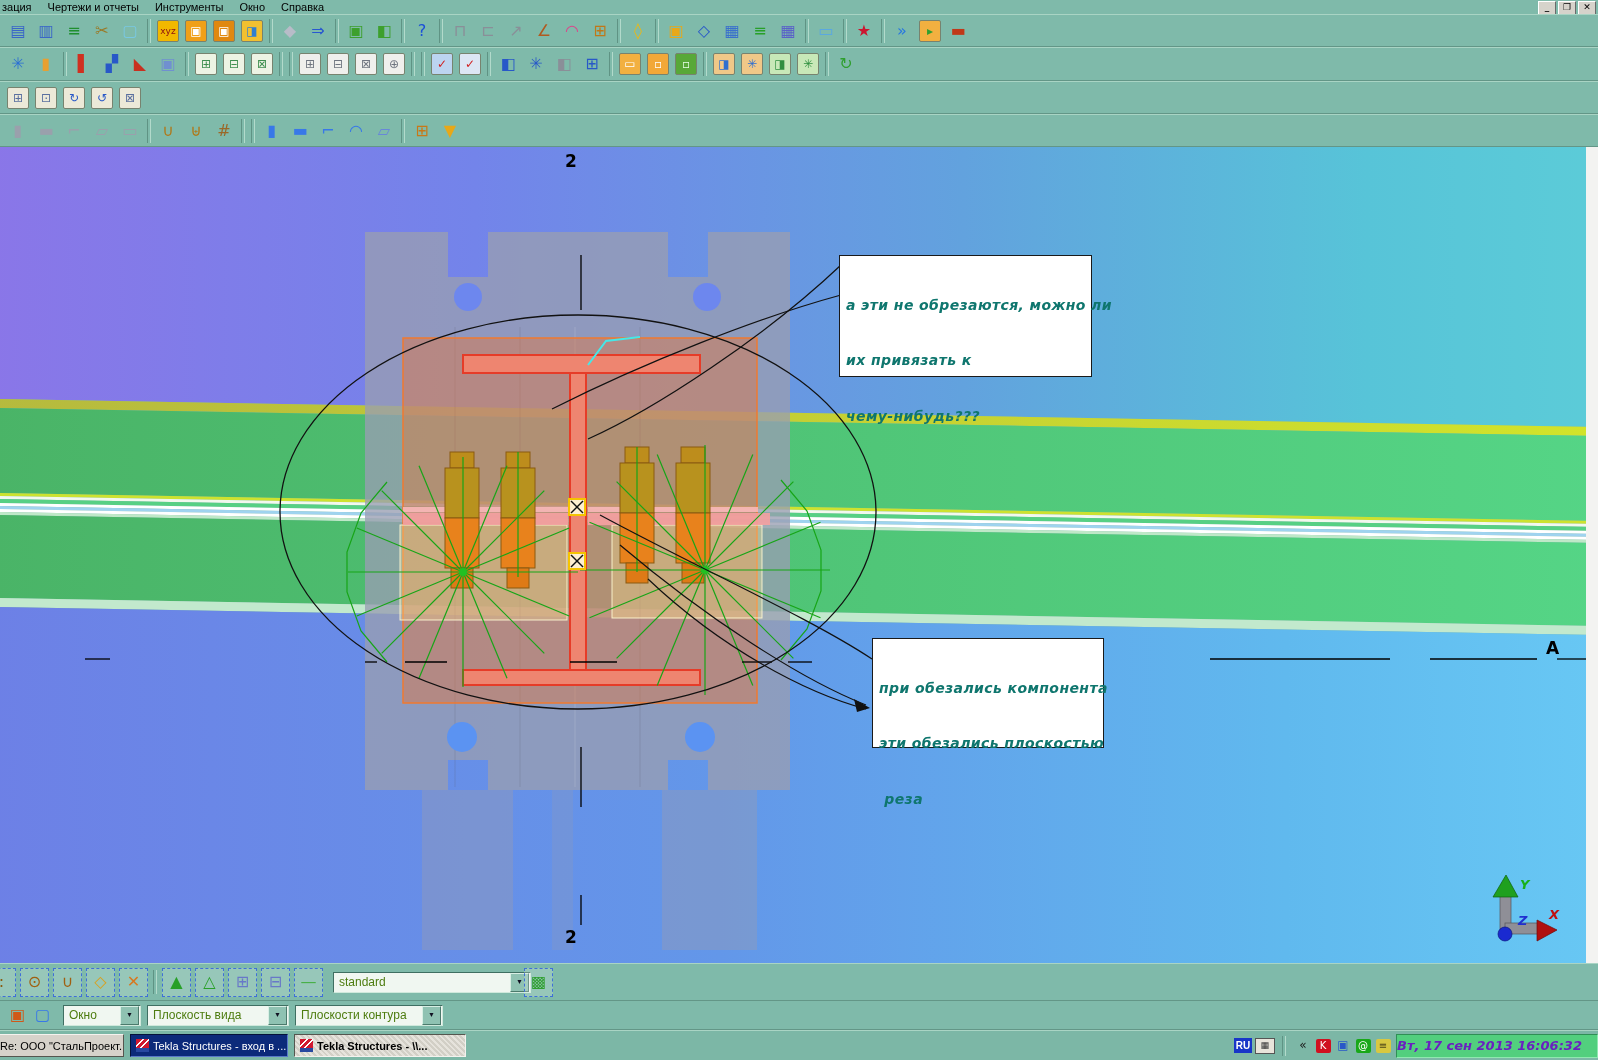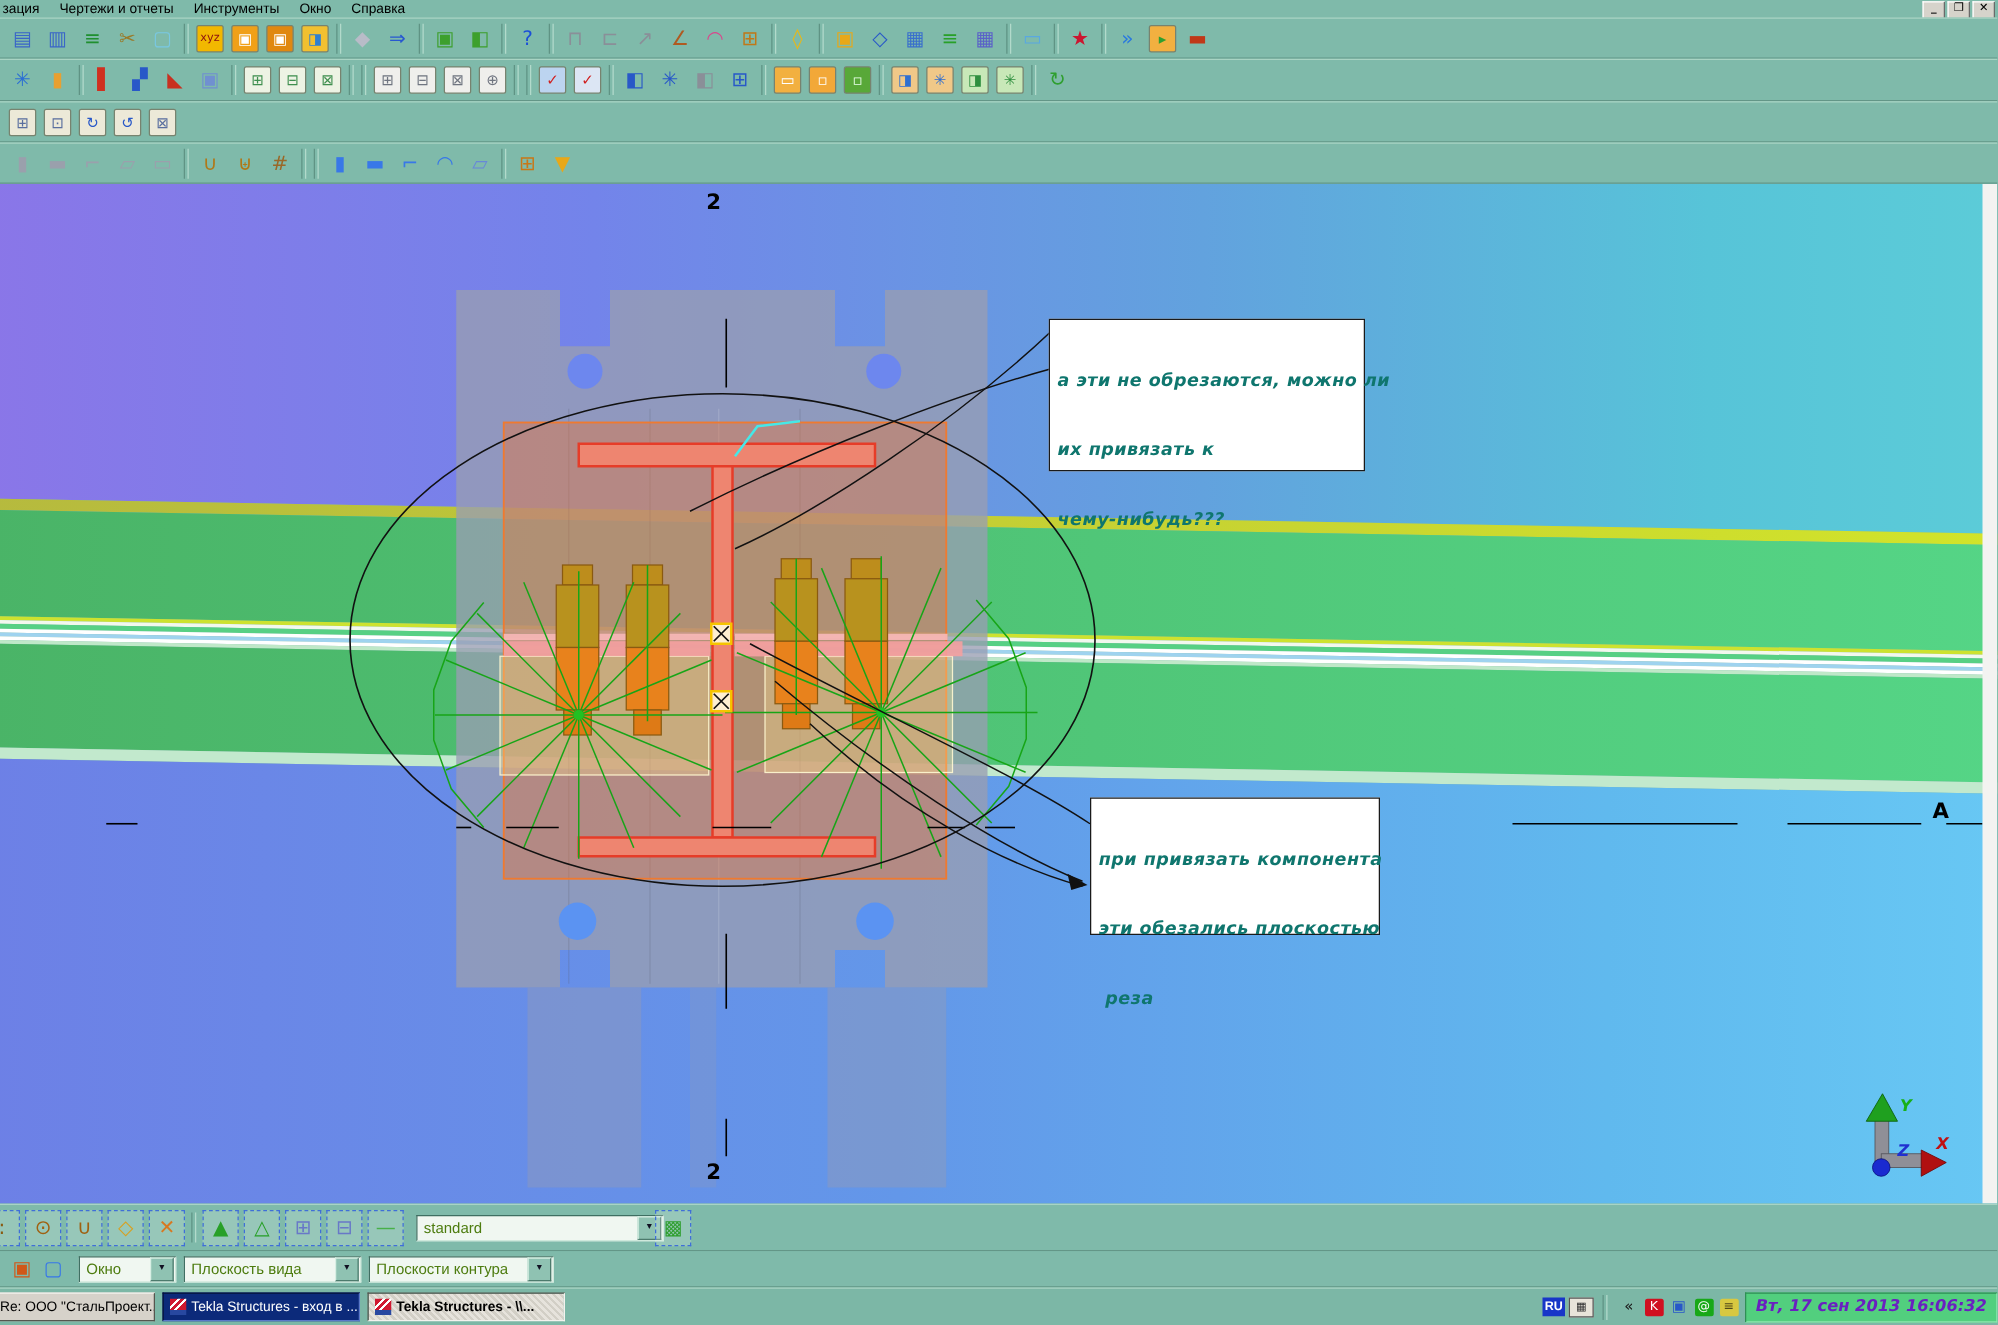--- a/index.html
+++ b/index.html
@@ -57,34 +57,34 @@
   #comboContour{width:148px;margin-left:6px}
 
   
   .taskbar{position:absolute;left:0;top:1030px;width:100%;height:30px;background:#7cb7a6;border-top:1px solid #a9d4c4;
            display:flex;align-items:center;box-sizing:border-box}
   .tbtn{height:23px;box-sizing:border-box;font-size:11px;display:flex;align-items:center;gap:4px;
         padding:0 5px;white-space:nowrap;overflow:hidden;flex:none;cursor:default}
   .tbtn.normal{background:#d6d2ca;border:1px solid;border-color:#f4f2ee #55564f #55564f #f4f2ee;color:#000;width:130px;margin-left:-6px}
   .tbtn.active{background:#0c2a7a;border:1px solid;border-color:#05123a #5a78c8 #5a78c8 #05123a;color:#fff;width:158px;margin-left:6px}
   .tbtn.pressed{background:repeating-linear-gradient(45deg,#e6e3dc 0 2px,#d2cfc6 2px 4px);
-        border:1px solid;border-color:#55564f #f4f2ee #f4f2ee #55564f;color:#000;font-weight:bold;width:158px;margin-left:6px}
+        border:1px solid;border-color:#55564f #f4f2ee #f4f2ee #55564f;color:#000;font-weight:bold;width:172px;margin-left:6px}
   .ticon{width:13px;height:13px;flex:none;
      background:linear-gradient(135deg,#d01830 0 30%,#fff 30% 40%,#d01830 40% 55%,#fff 55% 65%,#d01830 65% 100%) 0 0/13px 9px no-repeat,
                 linear-gradient(#2848a0,#2848a0) 0 9px/13px 4px no-repeat}
   .tray{margin-left:auto;display:flex;align-items:center;gap:3px}
   .tray .tbi{width:18px;height:17px;margin:0 1px;border:none;background:none}
   .tray .tbi .g{font-size:12px;line-height:15px;min-width:15px}
   .tray .g.plate{width:15px;height:14px;line-height:14px;font-size:10px;border:none}
   .tray .tbsep{height:20px;margin:0 4px}
   .lang{width:18px;height:15px;background:#1836c8;color:#fff;font-size:10px;font-weight:bold;text-align:center;line-height:15px;flex:none}
   .kbd{width:18px;height:14px;background:#e8e4da;border:1px solid #555;font-size:9px;line-height:12px;text-align:center;color:#333;flex:none}
   .clock{width:202px;height:24px;background:#52cf7e;border:1px solid;border-color:#2f8f55 #8fe8b0 #8fe8b0 #2f8f55;
          box-sizing:border-box;color:#6a20c0;font-family:"DejaVu Sans",sans-serif;font-style:italic;font-weight:bold;
-         font-size:13px;line-height:22px;text-align:center;flex:none}
+         font-size:13px;line-height:22px;text-align:left;flex:none}
 </style>
 </head>
 <body>
 
 <div class="menubar" id="menubar">
     <span class="mitem">зация</span>
     <span class="mitem">Чертежи и отчеты</span>
     <span class="mitem">Инструменты</span>
     <span class="mitem">Окно</span>
     <span class="mitem">Справка</span>
@@ -563,21 +563,21 @@
 
   <rect x="1586" y="0" width="12" height="816" fill="#f3f3f1"></rect>
 </svg>
 
   <div class="note" style="left:839px;top:108px;width:253px;height:122px">
     <div>а эти не обрезаются, можно ли</div>
     <div>их привязать к</div>
     <div>чему-нибудь???</div>
   </div>
   <div class="note" style="left:872px;top:491px;width:232px;height:110px">
-    <div>при привязать компонента</div>
+    <div>при обезались компонента</div>
     <div>эти обезались плоскостью</div>
     <div> реза</div>
   </div>
 </div>
 
 <div class="snaprow">
   <span id="snapIcons" style="display:flex;align-items:center">
       <div class="tbi">
         <span class="g" style="color: rgb(138, 90, 16);">:</span>
       </div>

